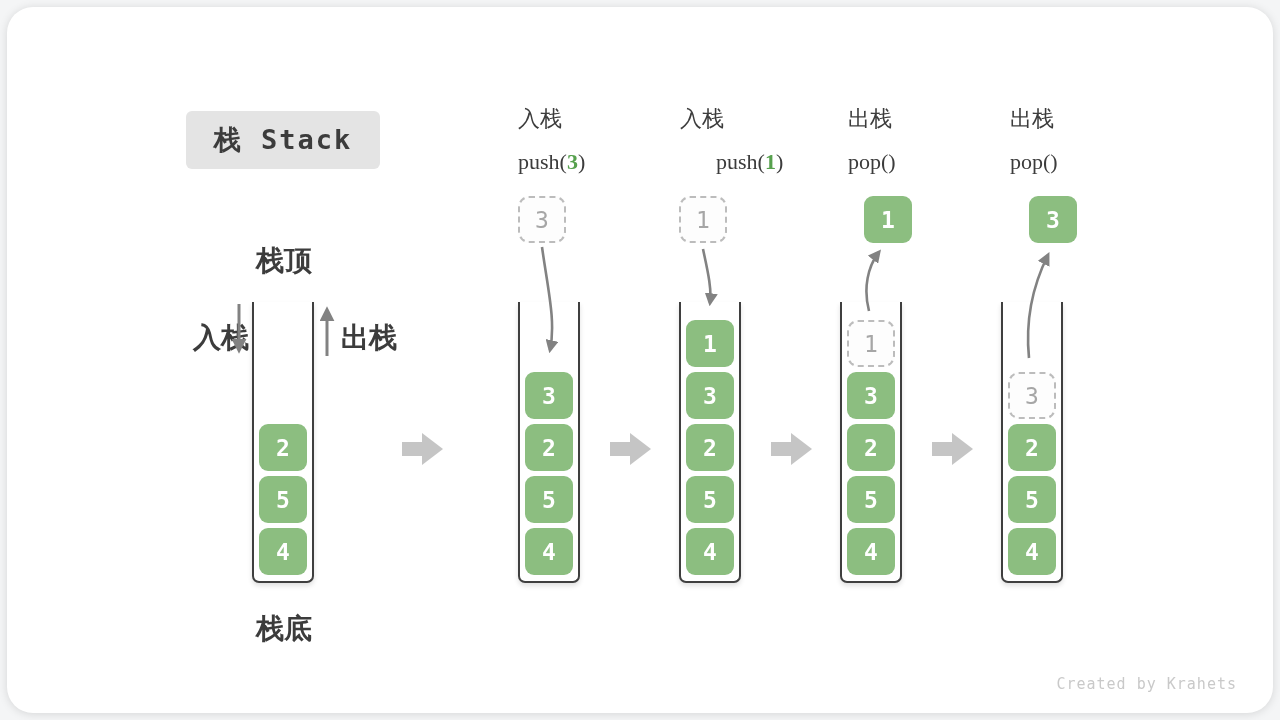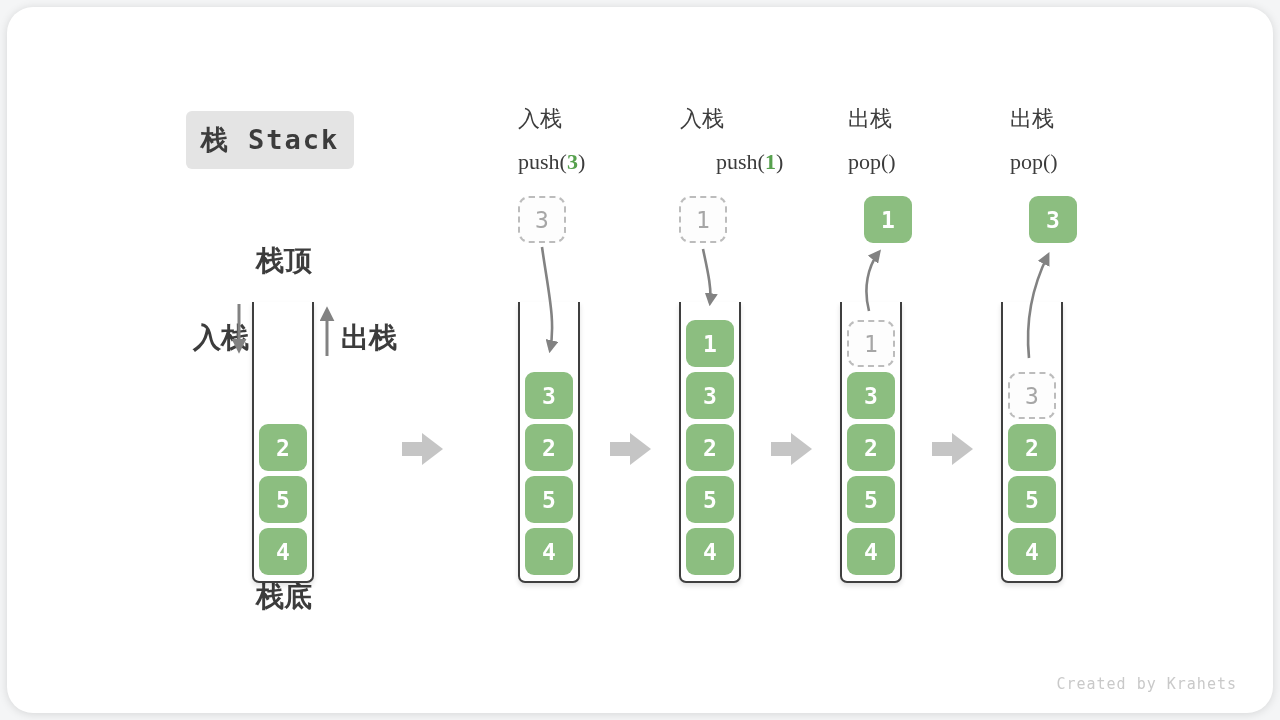--- a/index.html
+++ b/index.html
@@ -22,21 +22,21 @@
   body{background:var(--page_bg);font-family:"Liberation Sans","DejaVu Sans",sans-serif;}
   .card{
     position:absolute;left:7px;top:7px;width:1266px;height:706px;
     background:var(--card_bg);border-radius:26px;
     box-shadow:0 1px 10px rgba(0,0,0,0.13);
   }
   .canvas{position:absolute;inset:0;width:1280px;height:720px;}
 
   
   .title-box{
-    position:absolute;left:186px;top:111px;width:168px;height:58px;
+    position:absolute;left:186px;top:111px;width:194px;height:58px;
     background:var(--title_bg);border-radius:6px;
     display:flex;align-items:center;justify-content:center;
     font-family:"DejaVu Sans Mono","Liberation Mono",monospace;
     font-size:27px;font-weight:600;color:var(--ink);letter-spacing:2px;
   }
 
   
   .well{
     position:absolute;top:302px;width:62px;height:281px;
     border:2px solid var(--well_line);border-top:none;
@@ -86,21 +86,21 @@
 </style>
 </head>
 <body>
 
 <div class="card"></div>
 <div class="canvas">
 
   <div class="title-box">栈 Stack</div>
 
   <div class="anno centered" style="left:253px;top:242px">栈顶</div>
-  <div class="anno centered" style="left:253px;top:578px">栈底</div>
+  <div class="anno centered" style="left:253px;top:610px">栈底</div>
   <div class="anno" style="left:193px;top:319px">入栈</div>
   <div class="anno" style="left:341px;top:319px">出栈</div>
 
   <div class="well" style="left:252px"></div>
   <div class="cell solid" style="left:259px;top:424px">2</div>
   <div class="cell solid" style="left:259px;top:476px">5</div>
   <div class="cell solid" style="left:259px;top:528px">4</div>
 
   <div class="op" style="left:518px;top:104px">入栈</div>
   <div class="code" style="left:518px;top:141px">

